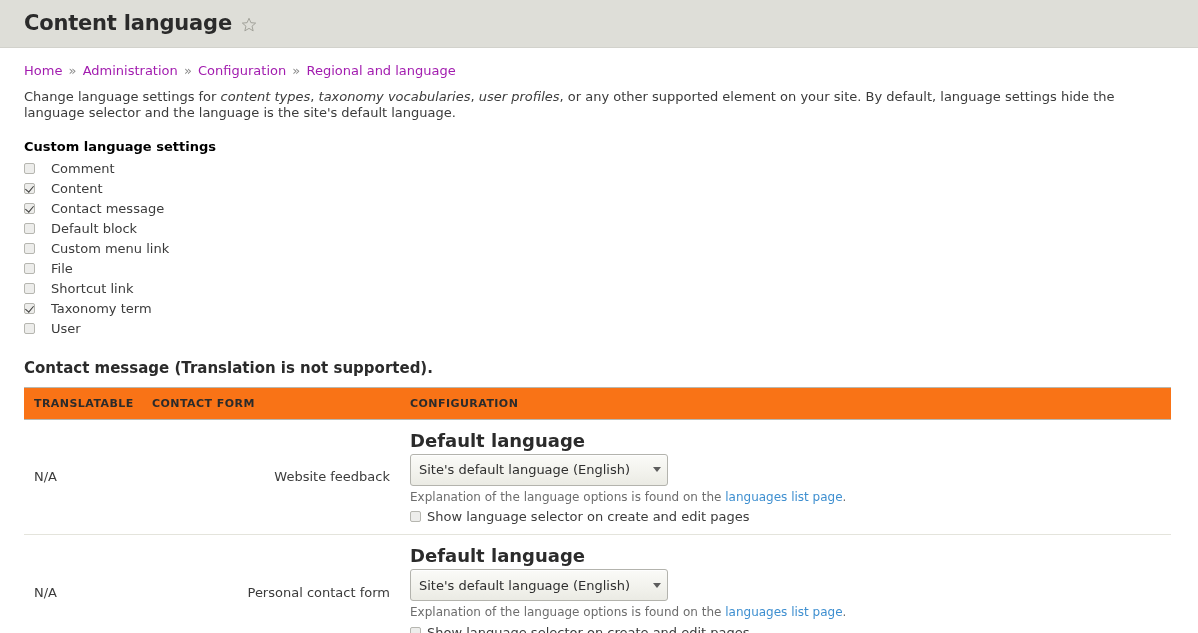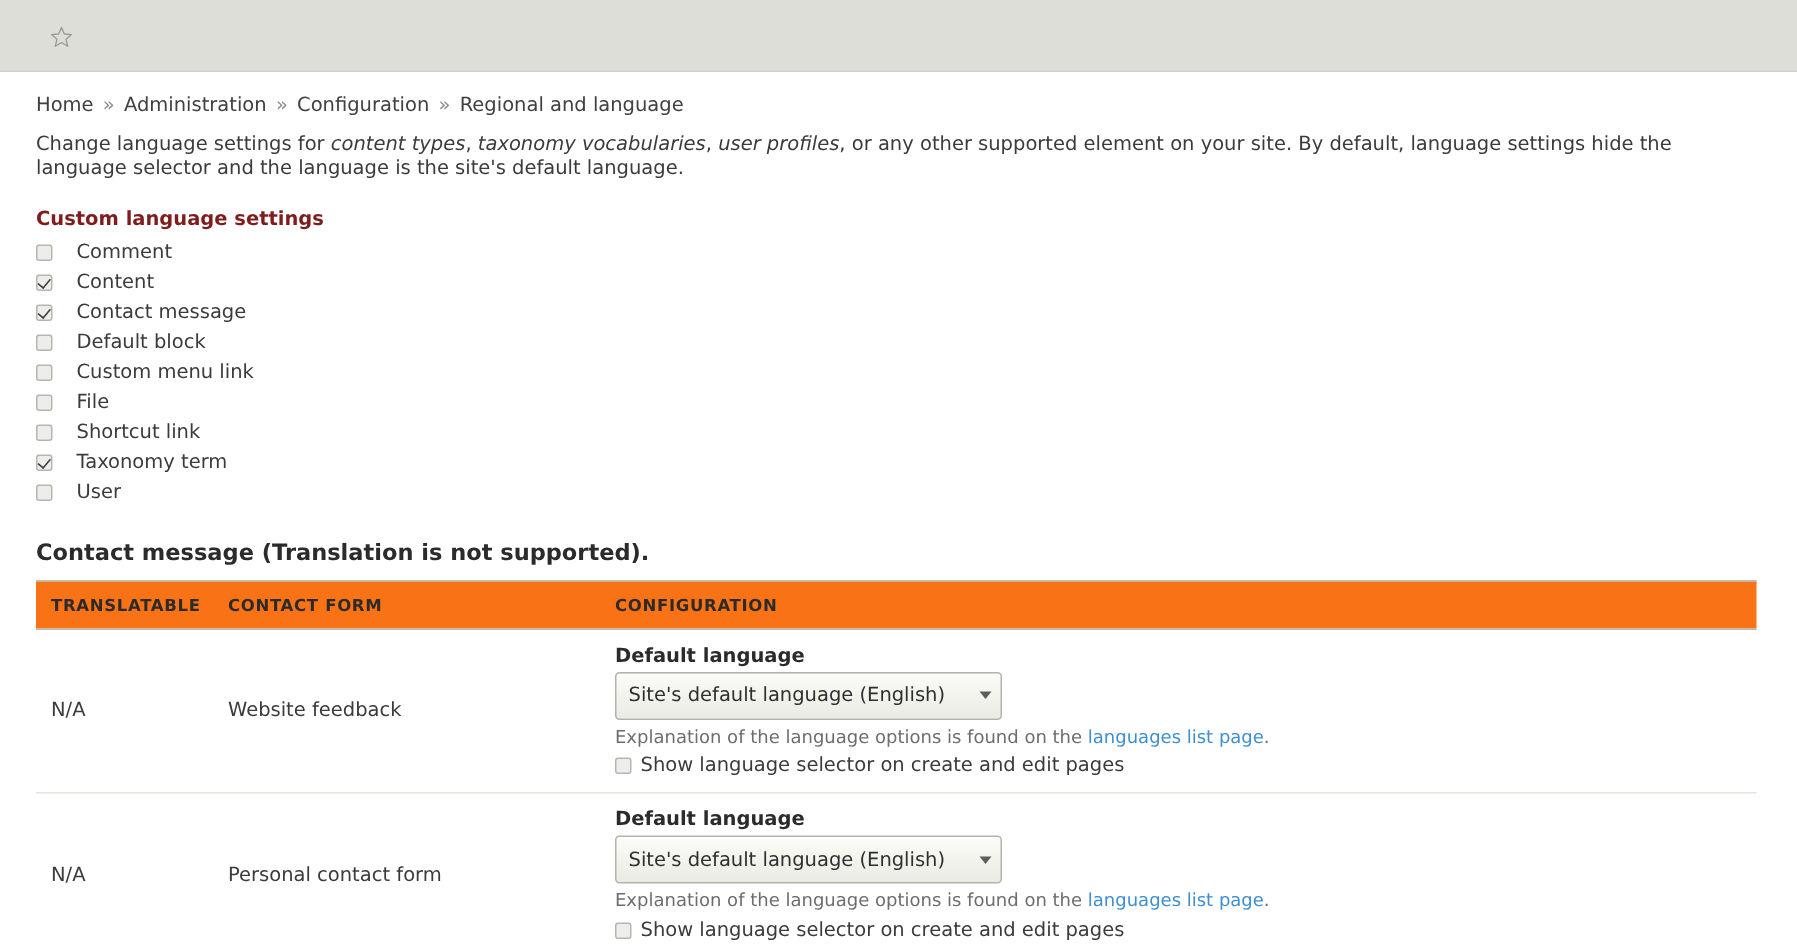--- a/index.html
+++ b/index.html
@@ -43,42 +43,42 @@
   
   .wrap { padding: 0 24px; }
 
   .breadcrumb {
     margin-top: 14px;
     font-size: 13px;
     color: #5a5a5a;
     line-height: 1.4;
   }
   .breadcrumb a {
-    color: #404040;
+    color: #a21caf;
     text-decoration: none;
   }
   .breadcrumb .sep {
     color: #8a8a8a;
     padding: 0 2px;
   }
 
   .intro {
     margin-top: 9px;
     font-size: 13px;
     line-height: 1.25;
     color: #3b3b3b;
     max-width: 1150px;
   }
   .intro em { font-style: italic; }
 
   
   .group-title {
     font-weight: bold;
     font-size: 13px;
-    color: #7f1d1d;
+    color: #000000;
     margin-top: 17px;
     margin-bottom: 5px;
   }
   .cbrow {
     display: flex;
     align-items: center;
     height: 20px;
     margin: 0;
   }
   .cbrow .cblabel {
@@ -139,26 +139,26 @@
     padding: 10px;
     vertical-align: middle;
     font-size: 13px;
     color: #3b3b3b;
   }
   .col-translatable { width: 118px; }
   .col-type { width: 258px; }
   .col-config { width: auto; }
 
   td.cell-translatable { padding-left: 18px; }
-  td.cell-type { padding-left: 10px; }
+  td.cell-type { padding-left: 10px; text-align: right; }
   td.cell-config { padding-left: 10px; padding-top: 9px; padding-bottom: 9px; }
 
   .field-label {
     font-weight: bold;
-    font-size: 13px;
+    font-size: 18px;
     color: #2b2b2b;
     margin-bottom: 3px;
   }
 
   
   .select {
     width: 258px;
     height: 32px;
     border: 1px solid #b3b3ad;
     border-radius: 3px;
@@ -200,20 +200,21 @@
   .inline-cb .cblabel {
     margin-left: 6px;
     font-size: 13px;
     color: #3b3b3b;
   }
 </style>
 </head>
 <body>
 
 <div class="page-header">
+  <h1 class="page-title">Content language</h1>
   <span class="star-icon">
     <svg width="16" height="16" viewBox="0 0 20 20" aria-hidden="true">
       <polygon points="10,1.6 12.4,7.1 18.3,7.6 13.8,11.5 15.2,17.3 10,14.2 4.8,17.3 6.2,11.5 1.7,7.6 7.6,7.1" fill="none" stroke="#9a9a92" stroke-width="1.1" stroke-linejoin="round"></polygon>
     </svg>
   </span>
 </div>
 
 <div class="wrap">
 
   <div class="breadcrumb">

